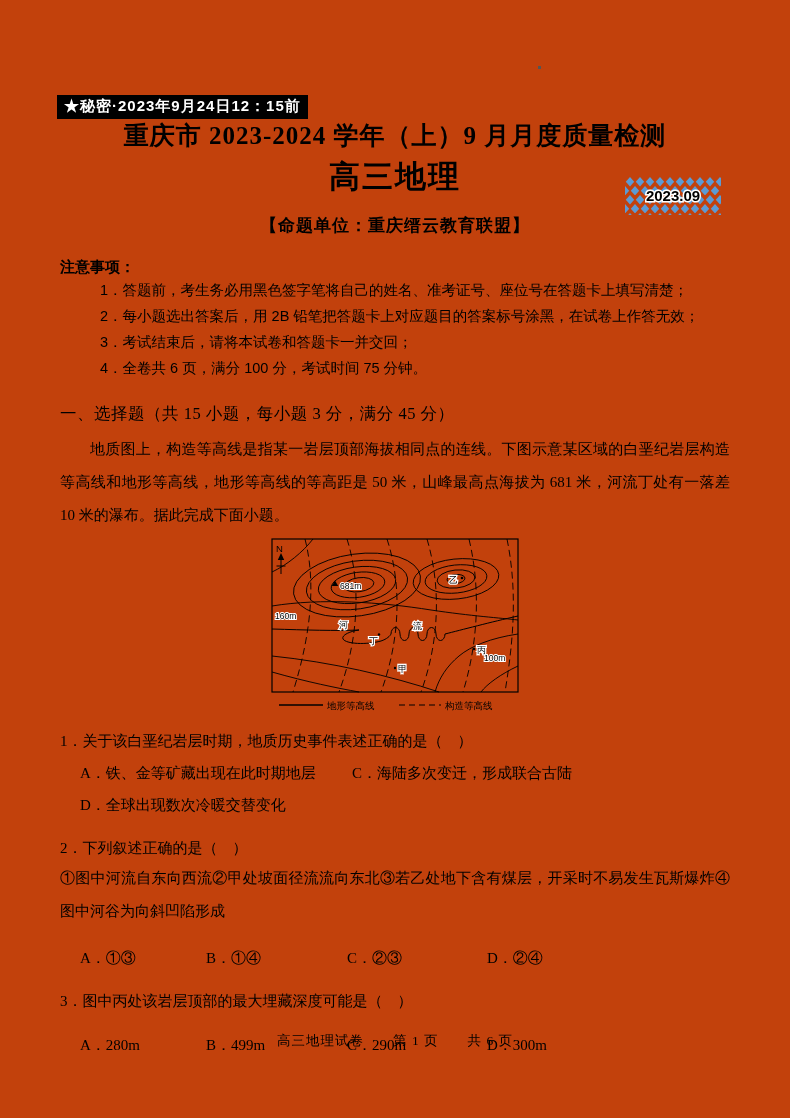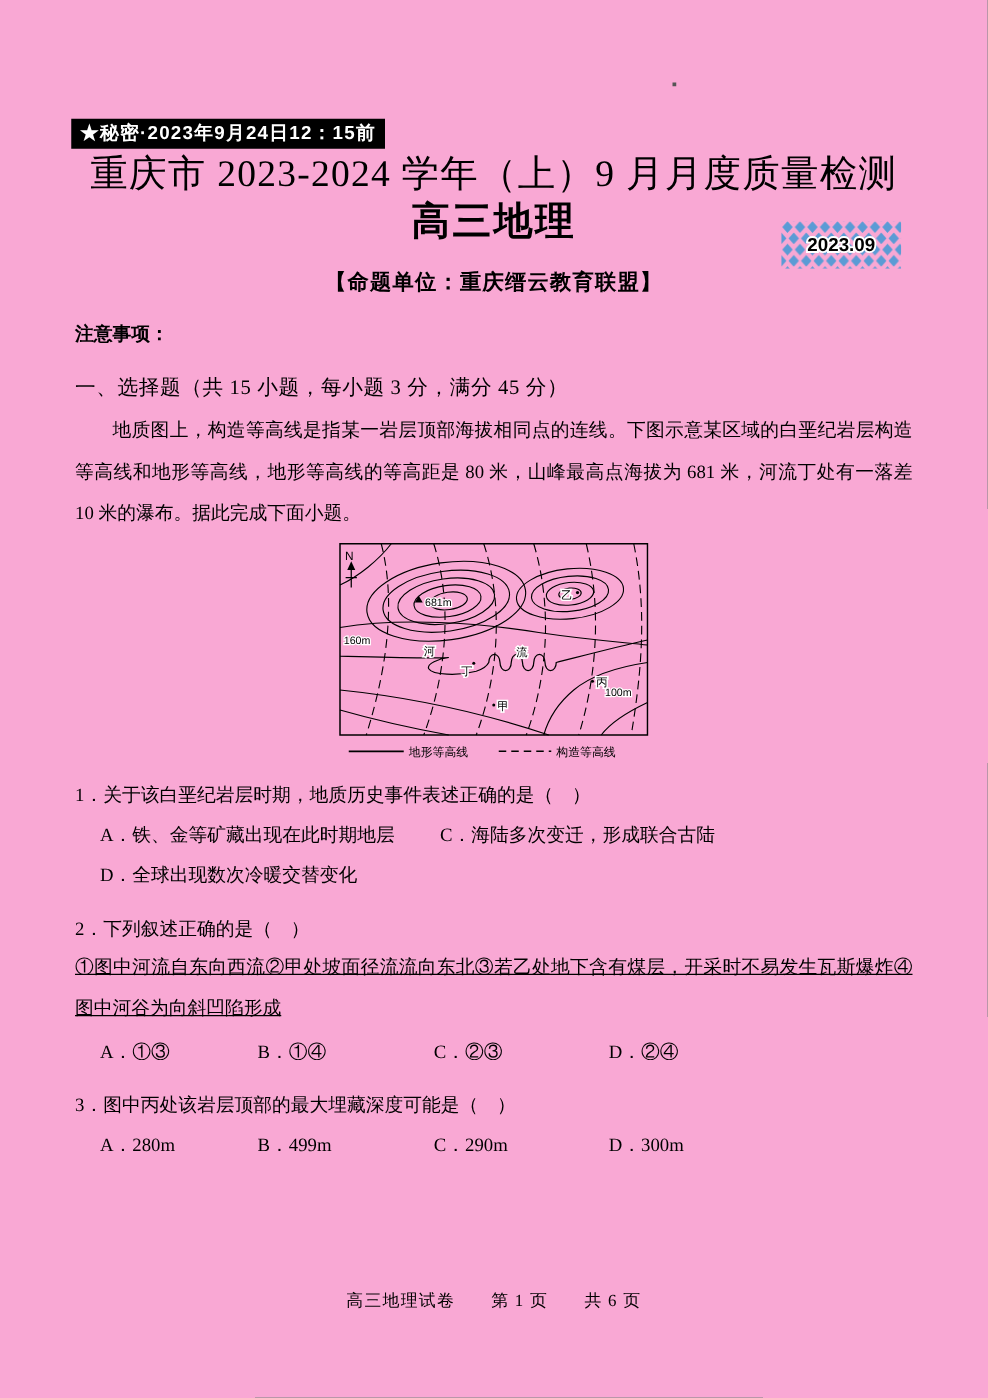--- a/index.html
+++ b/index.html
@@ -1,33 +1,33 @@
 <!DOCTYPE html>
 <html><head>
 <meta charset="utf-8">
 <style>
   * { margin:0; padding:0; box-sizing:border-box; }
   html,body { background:#888; }
   .page {
-    width:790px; height:1118px; margin:0 auto; background:#f9a8d4;
+    width:790px; height:1118px; margin:0 auto; background:#c2410c;
     position:relative; padding:0 60px; overflow:hidden;
     font-family:"Liberation Serif", serif; color:#000;
   }
   .header { position:relative; height:258px; }
   .secrecy {
     position:absolute; left:-3px; top:95px;
     background:#000; color:#fff;
     font-family:"Liberation Sans", sans-serif;
     font-size:15px; font-weight:bold; letter-spacing:1px;
     padding:2px 7px 3px;
   }
   .speck { position:absolute; left:478px; top:-36px; width:3px; height:3px; background:#555; }
   .title {
     position:absolute; top:119px; left:0; width:100%;
-    text-align:center; font-size:30px; font-weight:normal;
+    text-align:center; font-size:25px; font-weight:bold;
     font-family:"Liberation Serif", serif; letter-spacing:1px;
   }
   .subtitle {
     position:absolute; top:156px; left:0; width:100%;
     text-align:center; font-size:31px; font-weight:bold;
     font-family:Liberation Sans, sans-serif; letter-spacing:2px;
   }
   .date-badge { position:absolute; left:565px; top:177px; width:96px; height:38px; }
   .unit-line {
     position:absolute; top:214px; left:0; width:100%;
@@ -35,23 +35,23 @@
   }
   .notes-heading { font-family:"Liberation Sans", sans-serif; font-size:15px; font-weight:bold; }
   .notes-list { list-style:none; margin-left:40px; }
   .notes-item { font-family:"Liberation Sans", sans-serif; font-size:14.5px; line-height:26px; }
   .section-heading { margin-top:22px; font-size:16.5px; font-weight:normal; letter-spacing:0.5px; }
   .intro { margin-top:8px; font-size:15px; line-height:33px; text-indent:2em; text-align:justify; }
   .figure { margin:6px auto 0; width:248px; }
   .figure svg { display:block; }
   .question { margin-top:13px; font-size:15px; }
   .q-text { line-height:28px; }
-  .q-statements { line-height:33px; text-align:justify;text-decoration:underline; }
+  .q-statements { line-height:33px; text-align:justify; }
   .opts-2col { display:grid; grid-template-columns:272px 1fr; padding-left:20px; line-height:32px; margin-top:2px; }
-  .opts-4col { display:grid; grid-template-columns:126px 141px 140px 1fr; padding-left:20px; line-height:32px; margin-top:2px; }
+  .opts-4col { display:grid; grid-template-columns:126px 141px 140px 1fr; padding-left:20px; line-height:32px; margin-top:14px; }
   .closing { margin-top:10px; font-size:15px; line-height:30px; text-indent:2.5em; }
   .footer {
     position:absolute; top:1032px; left:0; width:100%;
     text-align:center; font-size:13.5px; letter-spacing:1px;
   }
   .mapline  { fill:none; stroke:#000; stroke-width:1; }
   .mapline2 { fill:none; stroke:#000; stroke-width:0.9; }
   .dashline { fill:none; stroke:#000; stroke-width:0.9; stroke-dasharray:7 4; }
   .maptext  { font-family:"Liberation Sans", sans-serif; font-size:9px; paint-order:stroke; stroke:#fff; stroke-width:2.5px; fill:#000; }
   .maptext-sm { font-family:"Liberation Sans", sans-serif; font-size:8.5px; paint-order:stroke; stroke:#fff; stroke-width:2px; fill:#000; }
@@ -77,25 +77,31 @@
         </defs>
         <rect x="0" y="0" width="96" height="38" fill="url(#dm)"></rect>
         <text x="48" y="24" text-anchor="middle" font-size="15" font-weight="bold" font-family="Liberation Sans, sans-serif" fill="#000" paint-order="stroke" stroke="#fff" stroke-width="3">2023.09</text>
       </svg>
     </div>
     <div class="unit-line">【命题单位：重庆缙云教育联盟】</div>
   </div>
 
   <div class="notes">
     <div class="notes-heading">注意事项：</div>
+    <ul class="notes-list">
+      <li class="notes-item">1．答题前，考生务必用黑色签字笔将自己的姓名、准考证号、座位号在答题卡上填写清楚；</li>
+      <li class="notes-item">2．每小题选出答案后，用 2B 铅笔把答题卡上对应题目的答案标号涂黑，在试卷上作答无效；</li>
+      <li class="notes-item">3．考试结束后，请将本试卷和答题卡一并交回；</li>
+      <li class="notes-item">4．全卷共 6 页，满分 100 分，考试时间 75 分钟。</li>
+    </ul>
   </div>
 
   <div class="section-heading">一、选择题（共 15 小题，每小题 3 分，满分 45 分）</div>
 
-  <p class="intro">地质图上，构造等高线是指某一岩层顶部海拔相同点的连线。下图示意某区域的白垩纪岩层构造等高线和地形等高线，地形等高线的等高距是 80 米，山峰最高点海拔为 681 米，河流丁处有一落差 10 米的瀑布。据此完成下面小题。</p>
+  <p class="intro">地质图上，构造等高线是指某一岩层顶部海拔相同点的连线。下图示意某区域的白垩纪岩层构造等高线和地形等高线，地形等高线的等高距是 50 米，山峰最高点海拔为 681 米，河流丁处有一落差 10 米的瀑布。据此完成下面小题。</p>
 
   <div class="figure">
     <svg width="248" height="176" viewBox="0 0 248 176">
 
       <rect x="1" y="1" width="246" height="153" fill="none" stroke="#000" stroke-width="1.2"></rect>
 
       <g>
         <path class="dashline" d="M34,1 C44,40 42,90 22,154"></path>
         <path class="dashline" d="M76,1 C90,45 88,100 68,154"></path>
         <path class="dashline" d="M116,1 C132,50 128,105 110,154"></path>

